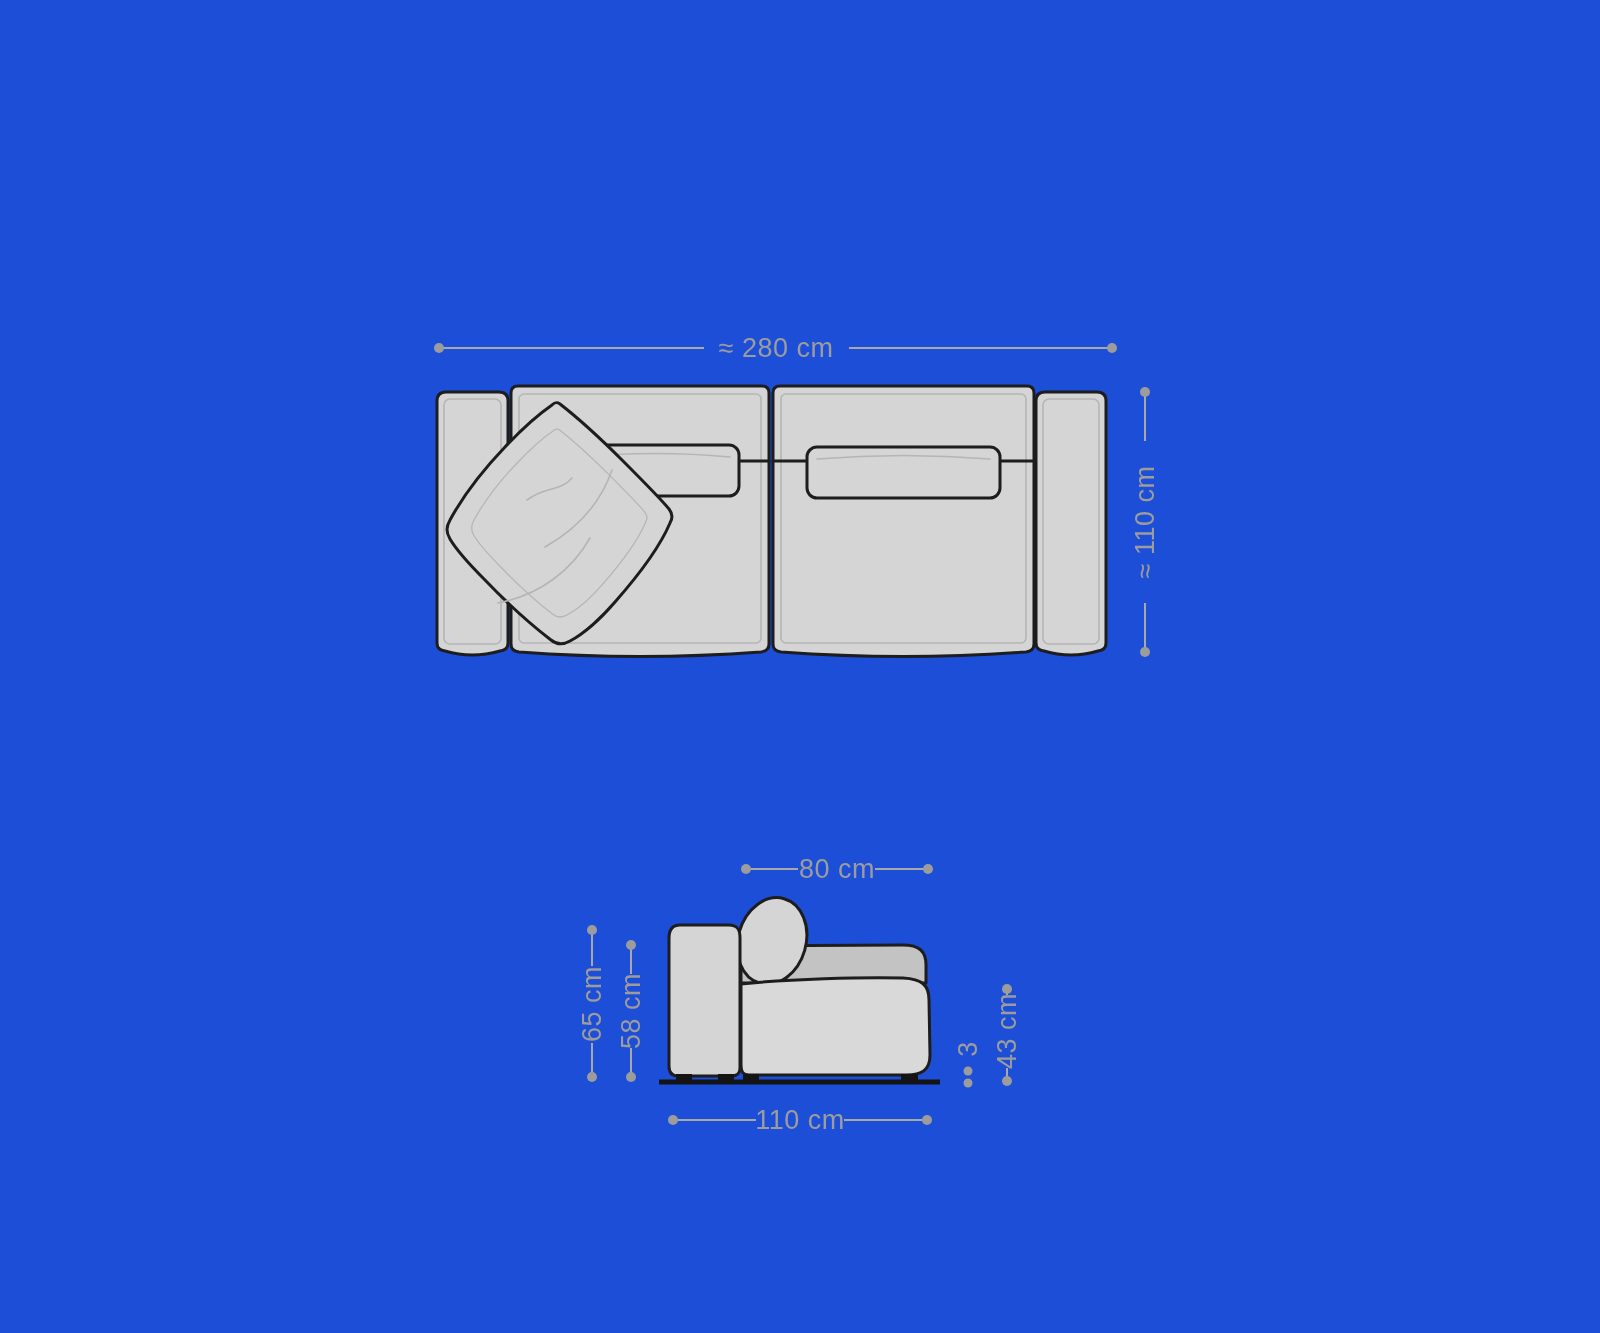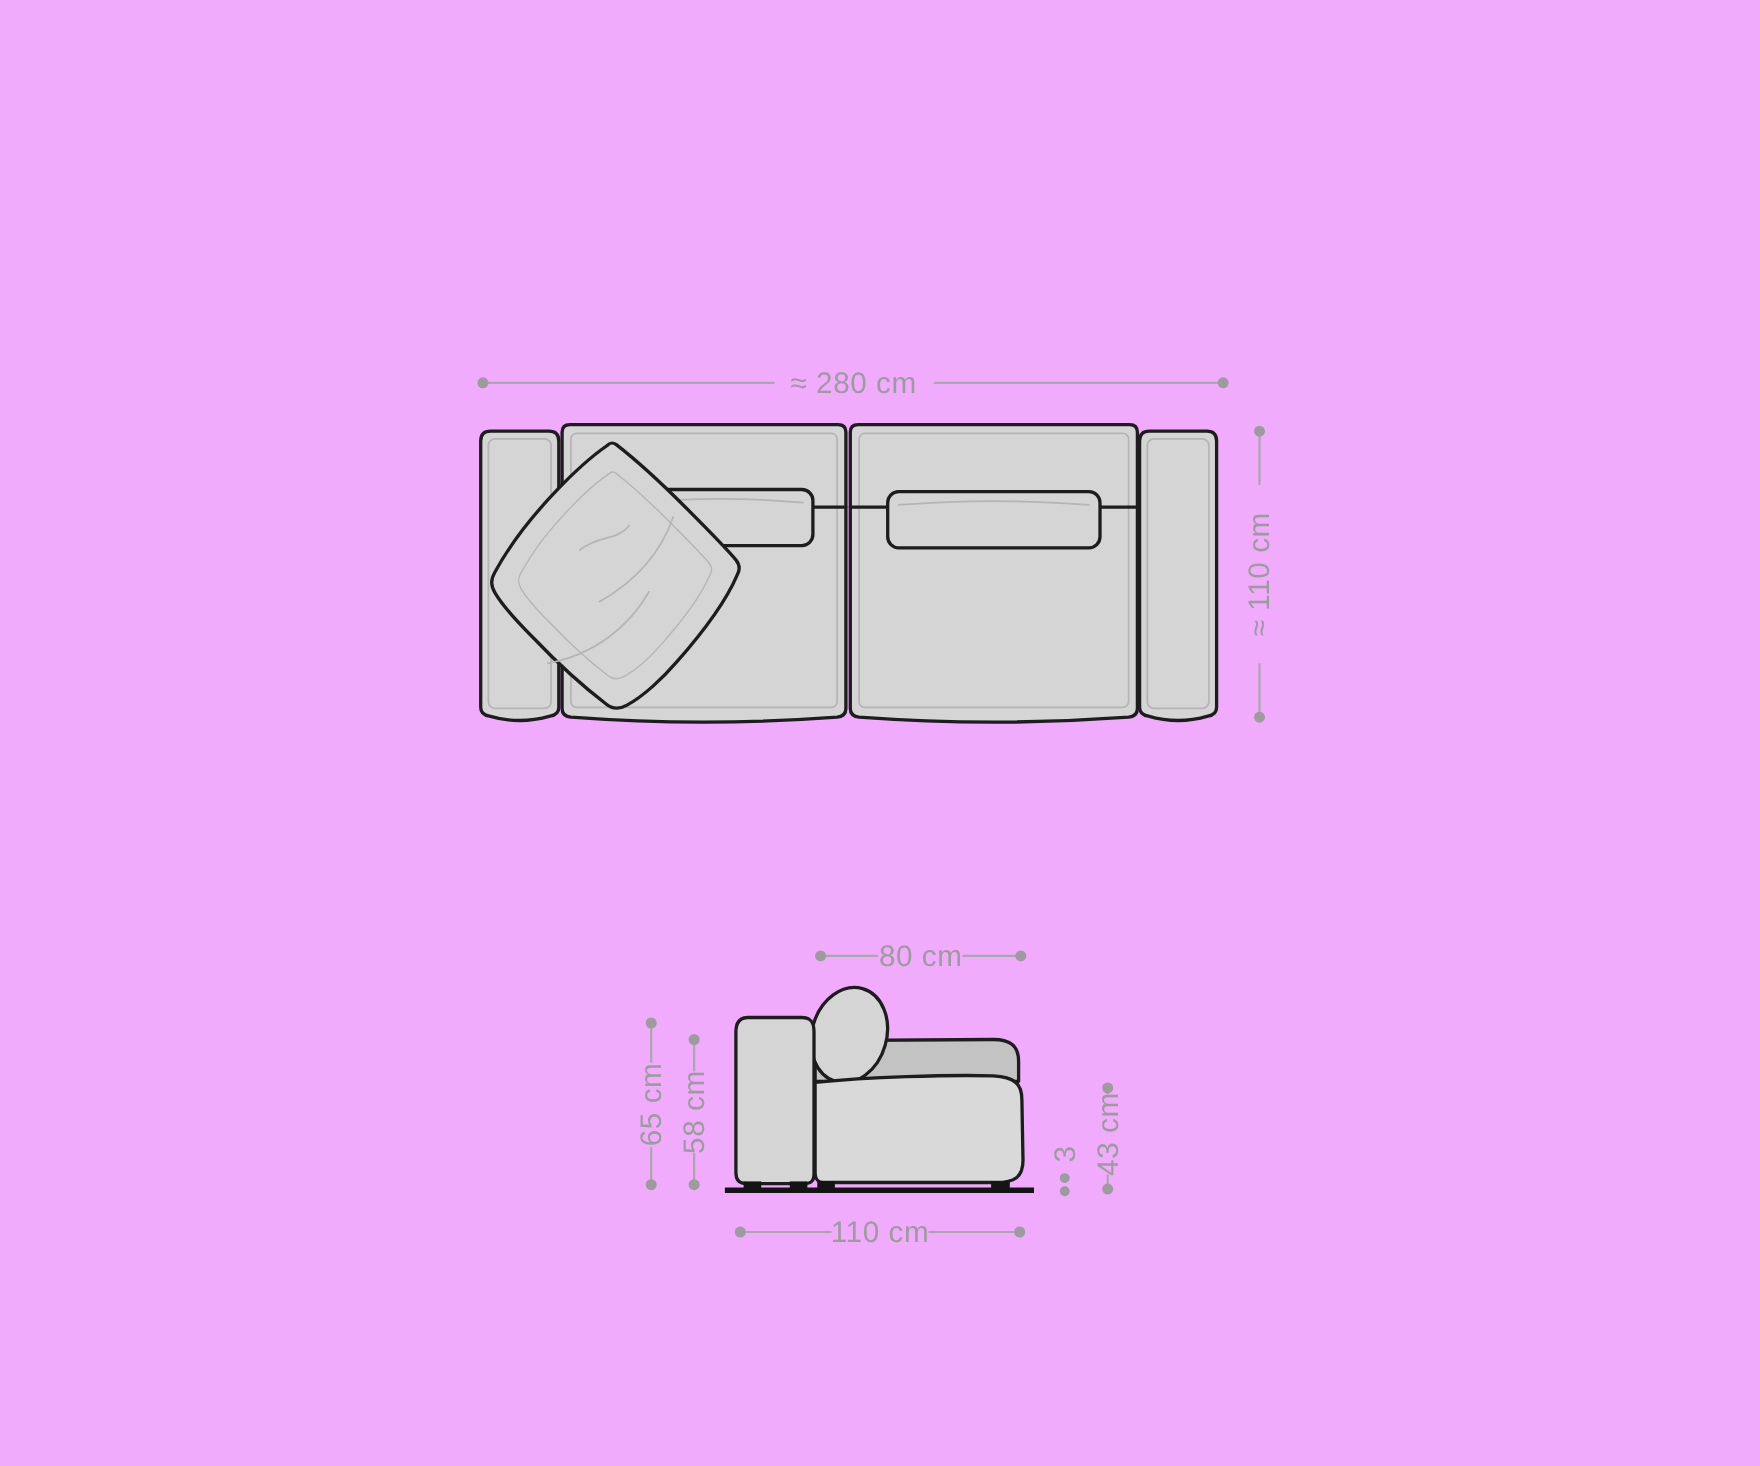--- a/index.html
+++ b/index.html
@@ -4,21 +4,21 @@
 <style>
   html, body {
     margin: 0;
     padding: 0;
     background: #ffffff;
   }
   .canvas {
     position: relative;
     width: 1600px;
     height: 1333px;
-    background: #f0abfc;
+    background: #1d4ed8;
     overflow: hidden;
   }
   svg {
     display: block;
     width: 1600px;
     height: 1333px;
   }
   .dim-text {
     font-family: "Liberation Sans", sans-serif;
     font-size: 27px;

